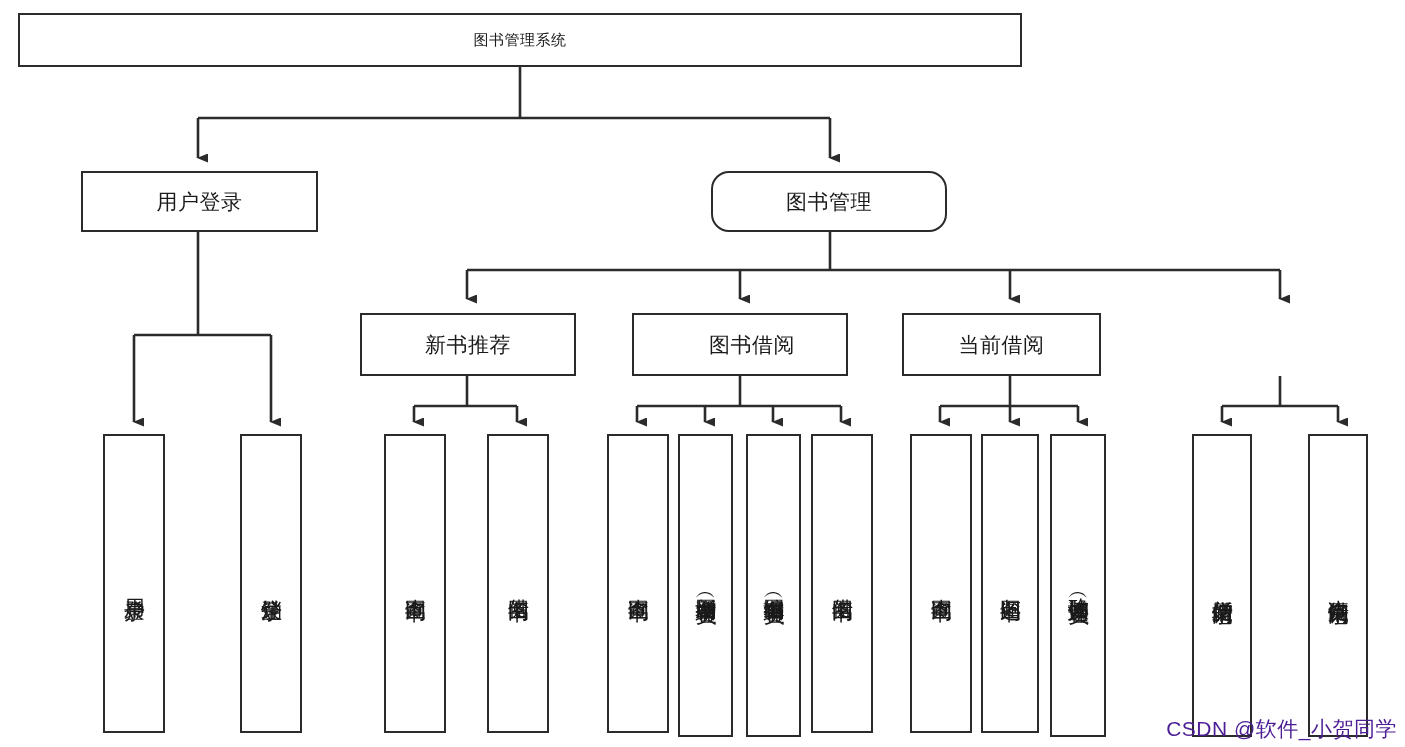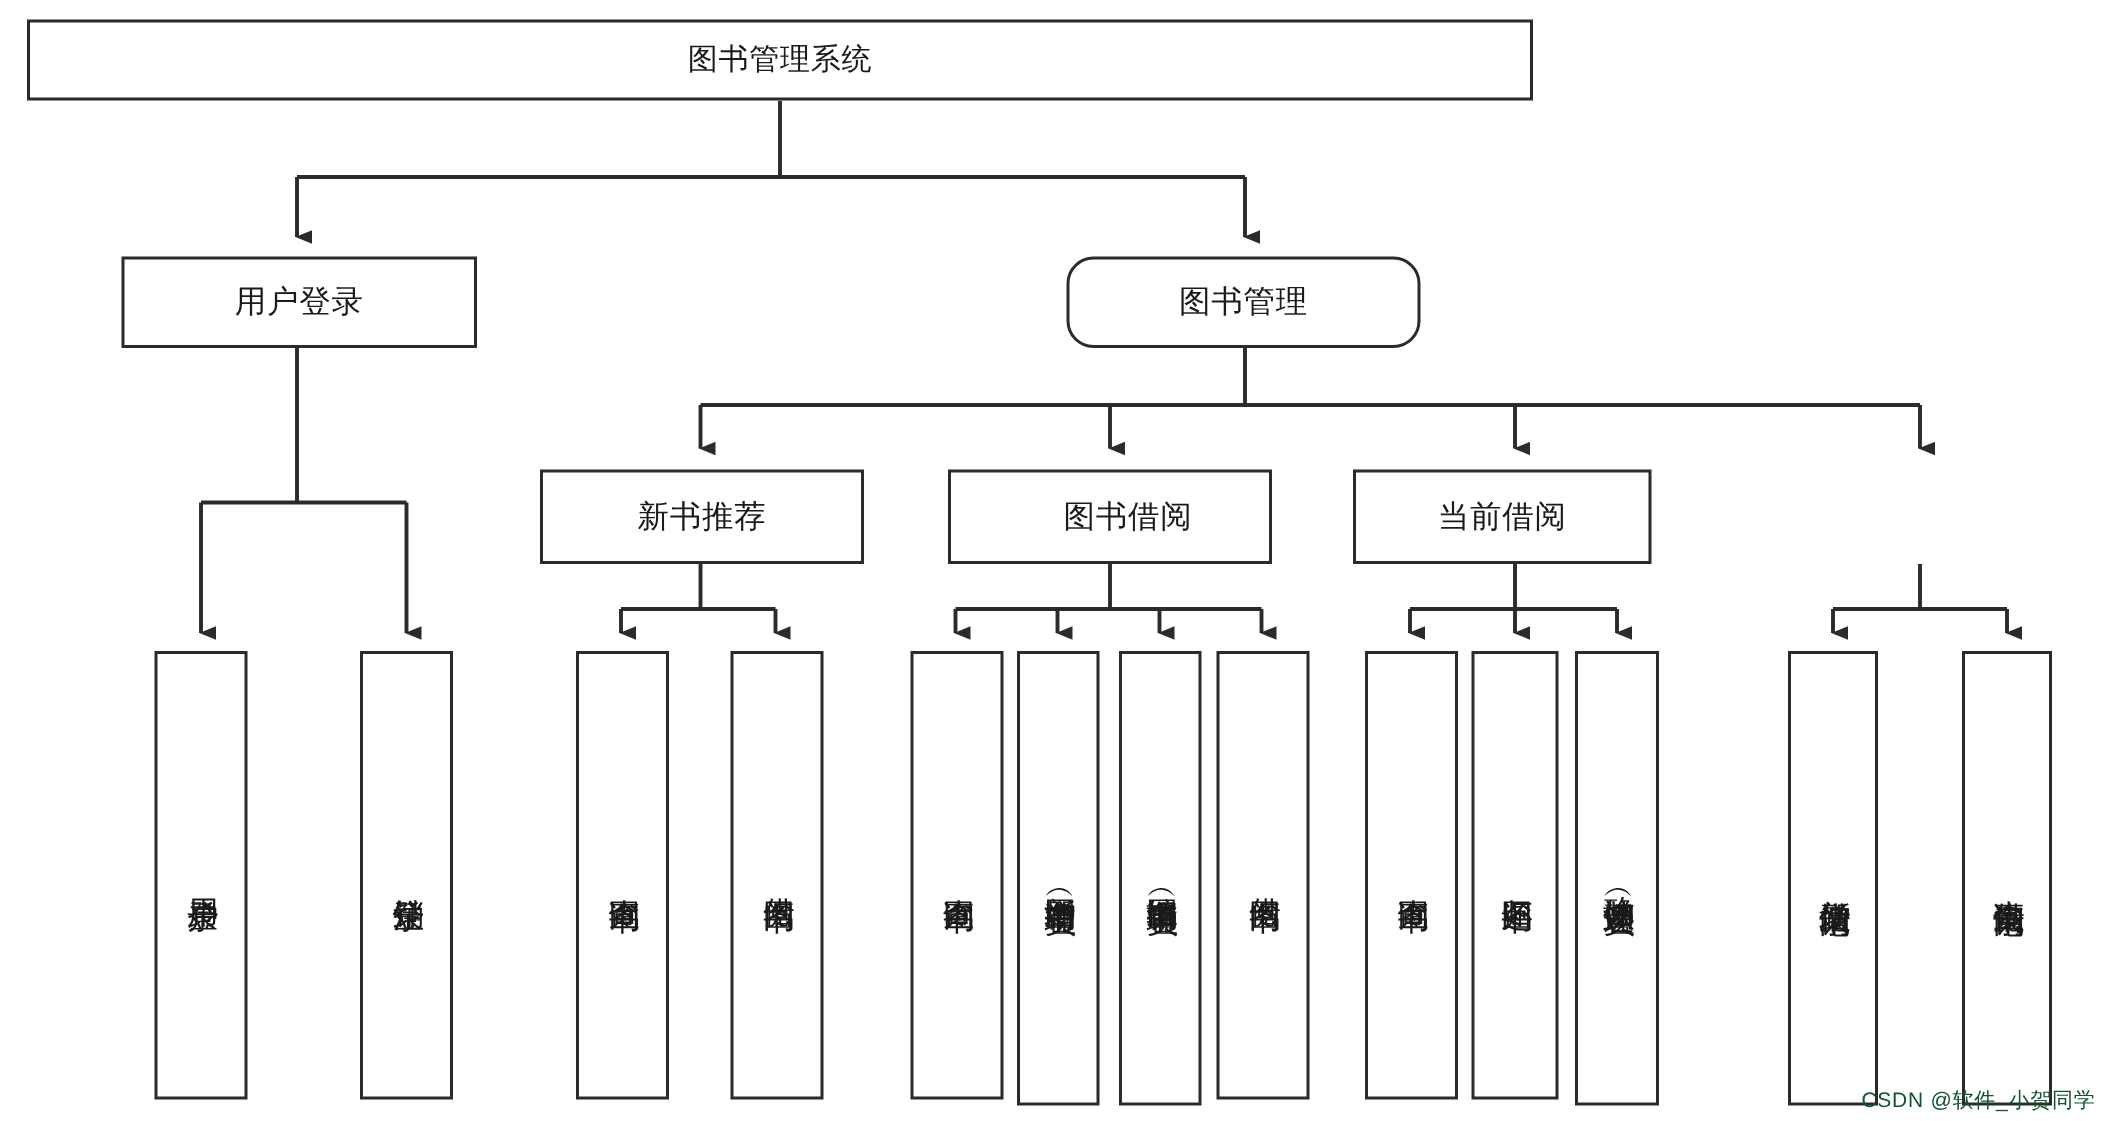--- a/index.html
+++ b/index.html
@@ -33,21 +33,21 @@
   }
   .node-label-h {
     font-size: 21px;
     color: #1a1a1a;
     line-height: 1.1;
     letter-spacing: 0.5px;
     white-space: nowrap;
     text-align: center;
   }
   .node-box.root .node-label-h {
-    font-size: 20px;
+    font-size: 15px;
   }
   .node-box.leaf {
     align-items: center;
     justify-content: center;
   }
   .node-label-v {
     writing-mode: vertical-rl;
     text-orientation: upright;
     font-size: 21px;
     color: #1a1a1a;
@@ -61,22 +61,22 @@
     left: 0;
     top: 0;
     width: 1405px;
     height: 747px;
     pointer-events: none;
   }
   .watermark {
     position: absolute;
     right: 8px;
     bottom: 4px;
-    font-size: 14px;
-    color: #14532d;
+    font-size: 21px;
+    color: #4c1d95;
     white-space: nowrap;
     letter-spacing: 0.5px;
     text-align: center;
   }
 </style>
 </head>
 <body>
 
 <div id="diagram-root">
 

